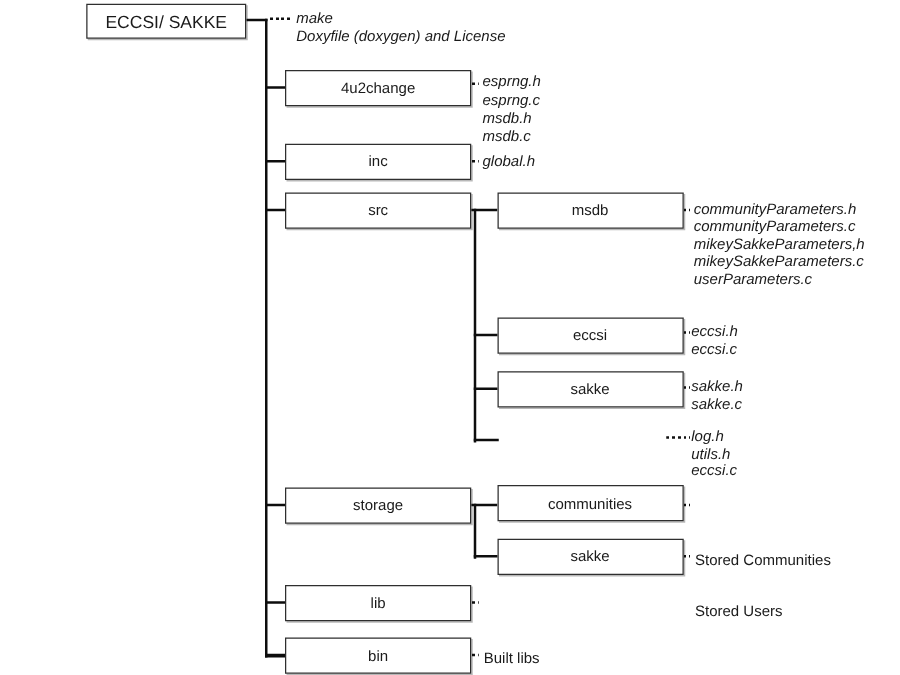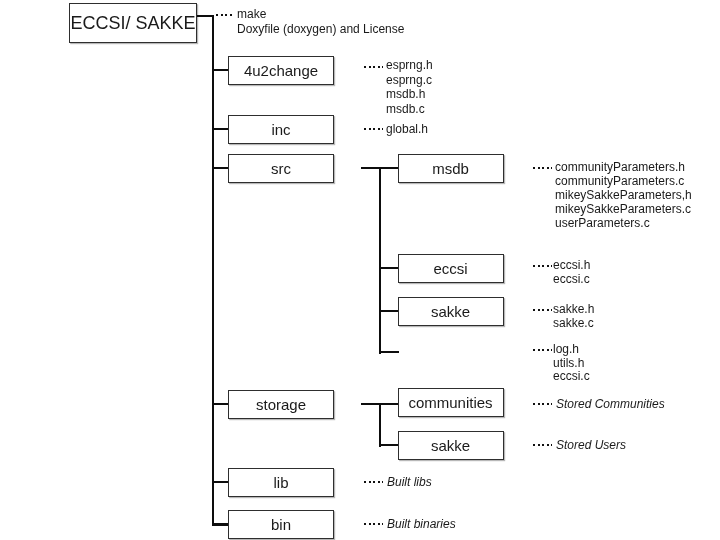--- a/index.html
+++ b/index.html
@@ -1,36 +1,36 @@
 <!DOCTYPE html>
 <html><head>
 <meta charset="utf-8">
 <style>
   html,body{margin:0;padding:0;background:#fff;}
   #canvas{
     position:relative;width:720px;height:540px;background:#ffffff;overflow:hidden;
     font-family:"Liberation Sans","DejaVu Sans",sans-serif;color:#1a1a1a;
   }
   .node{
-    position:absolute;width:106px;height:29px;box-sizing:border-box;
+    position:absolute;width:149px;height:29px;box-sizing:border-box;
     border:1.4px solid #2e2e2e;background:#fff;
     box-shadow:1.2px 1.2px 0 rgba(0,0,0,0.28);
     display:flex;align-items:center;justify-content:center;
-    font-size:15px;white-space:nowrap;
+    font-size:12px;white-space:nowrap;
   }
-  .node.root{width:128px;height:40px;font-size:18px;}
+  .node.root{width:128px;height:28px;font-size:14px;}
   .hline{position:absolute;height:2.6px;background:#0d0d0d;}
   .vline{position:absolute;width:2.6px;background:#0d0d0d;}
   .dotline{
     position:absolute;height:2px;width:19px;
     background-image:repeating-linear-gradient(90deg,#111 0,#111 2.2px,transparent 2.2px,transparent 4.6px);
   }
-  .files{position:absolute;font-size:12px;line-height:14px;white-space:nowrap;}
+  .files{position:absolute;font-size:12px;line-height:14px;white-space:nowrap;font-style:italic;}
   .files .fl{height:auto;}
-  .note{position:absolute;font-size:12px;font-style:italic;line-height:14px;white-space:nowrap;}
+  .note{position:absolute;font-size:12px;line-height:14px;white-space:nowrap;margin-top:44px;}
 </style>
 </head>
 <body>
 
 <div id="canvas">
 
   <div class="hline" style="left:197px;top:14.7px;width:17px"></div>
   <div class="vline" style="left:211.7px;top:14.7px;height:511px"></div>
   <div class="hline" style="left:212px;top:68.7px;width:17px"></div>
   <div class="hline" style="left:212px;top:127.7px;width:17px"></div>

